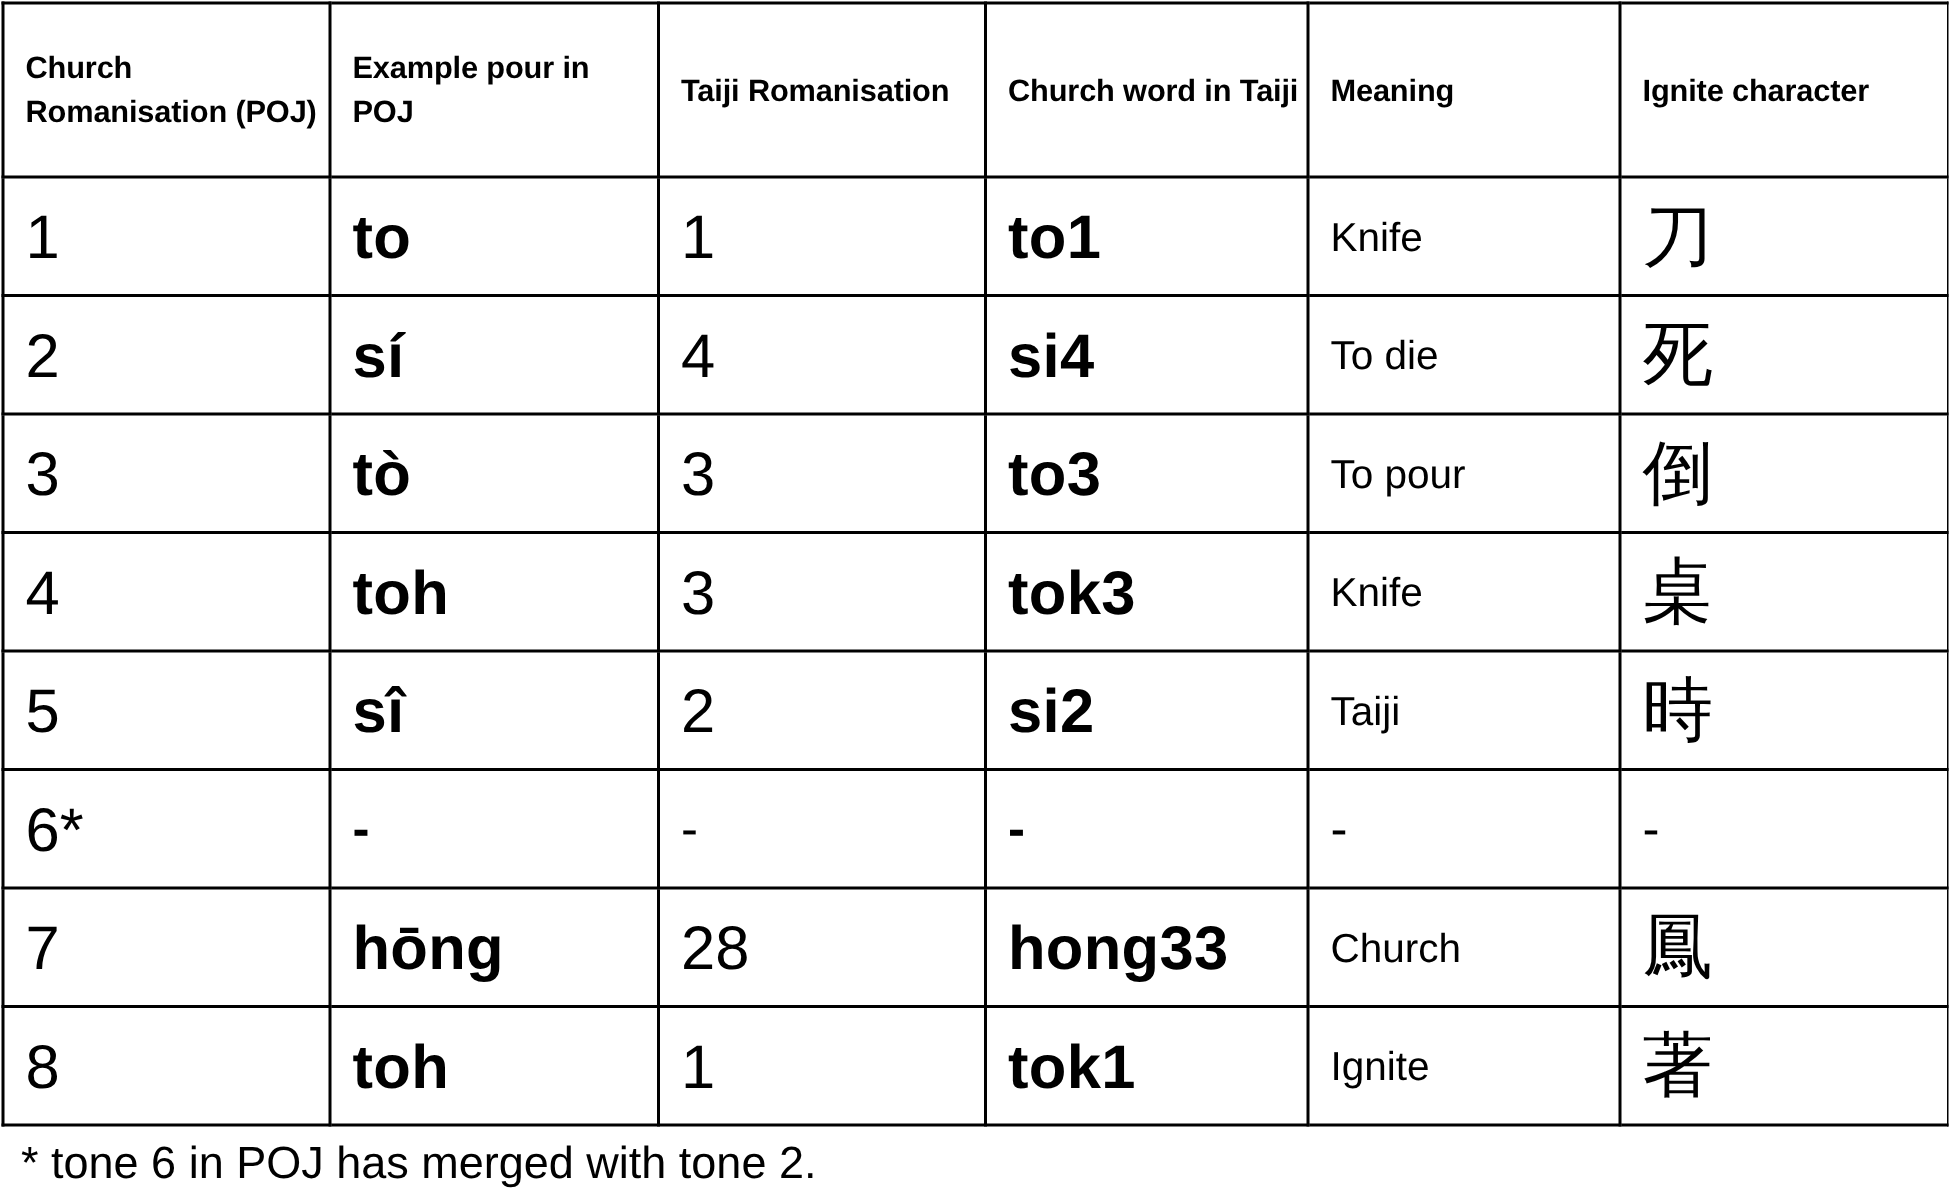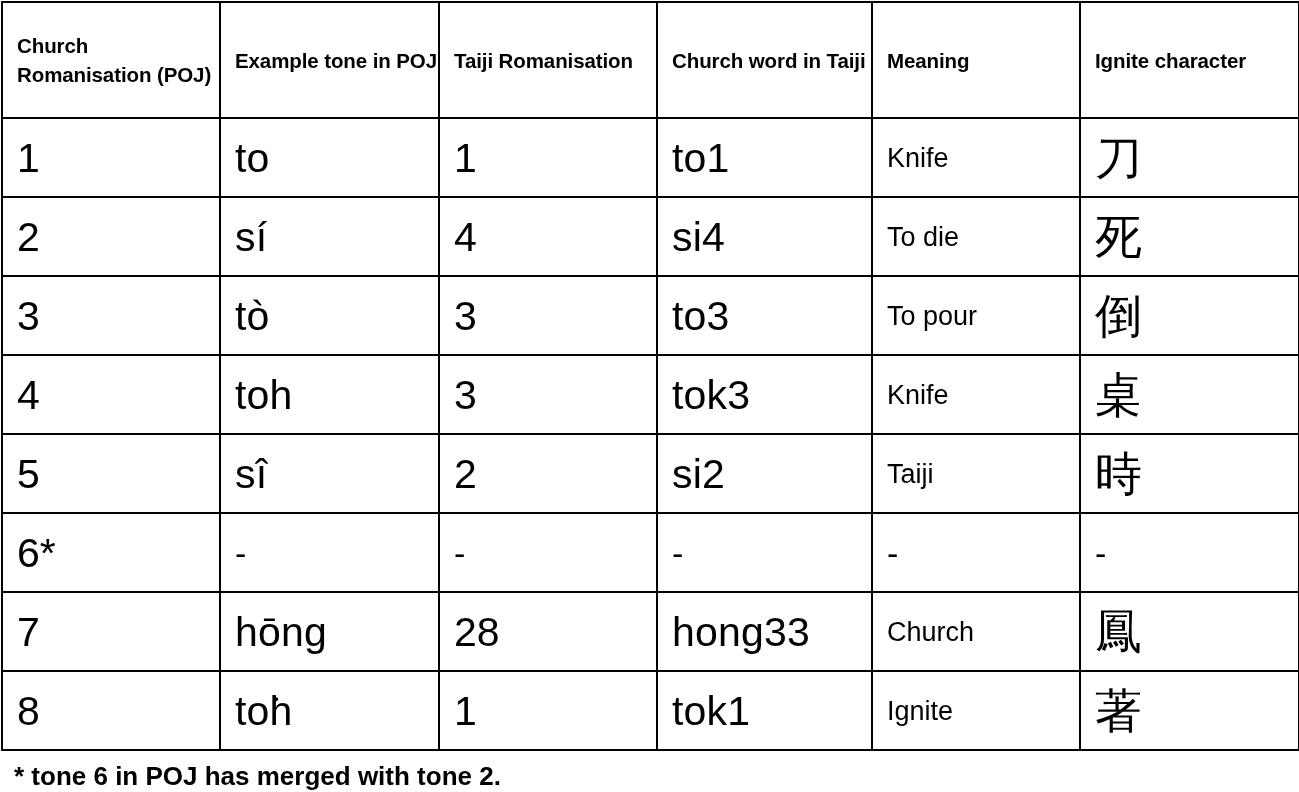--- a/index.html
+++ b/index.html
@@ -58,21 +58,21 @@
   .cell-poj-tone,
   .cell-taiji-tone {
     font-size: 41px;
     line-height: 46px;
     font-weight: 400;
   }
   .cell-poj-word,
   .cell-taiji-word {
     font-size: 41px;
     line-height: 46px;
-    font-weight: 400;
+    font-weight: 700;
     letter-spacing: 0.2px;
   }
   .cell-meaning {
     font-size: 27px;
     line-height: 32px;
     font-weight: 400;
     margin-left: 28px;
   }
   .cell-hanzi {
     font-size: 47px;
@@ -84,45 +84,45 @@
     font-family: "Liberation Sans", sans-serif;
     font-size: 34px;
   }
   .cell-meaning.dash,
   .cell-poj-word.dash,
   .cell-taiji-word.dash,
   .cell-taiji-tone.dash {
     font-size: 34px;
   }
   .footnote {
-    font-size: 26px;
+    font-size: 30px;
     line-height: 32px;
     padding: 9px 15px 0 14px;
-    font-weight: 700;
+    font-weight: 400;
     white-space: nowrap;
   }
 </style>
 </head>
 <body>
 
 <div class="sheet">
 
   <table class="tone-table">
     <colgroup>
       <col class="c0">
         <col class="c1">
         <col class="c2">
         <col class="c3">
         <col class="c4">
         <col class="c5">
     </colgroup>
     <thead>
       <tr>
         <th>Church Romanisation (POJ)</th>
-        <th>Example tone in POJ</th>
+        <th>Example pour in POJ</th>
         <th>Taiji Romanisation</th>
         <th>Church word in Taiji</th>
         <th>Meaning</th>
         <th>Ignite character</th>
       </tr>
     </thead>
     <tbody>
       <tr>
         <td class="cell-poj-tone">1</td>
         <td class="cell-poj-word">to</td>

